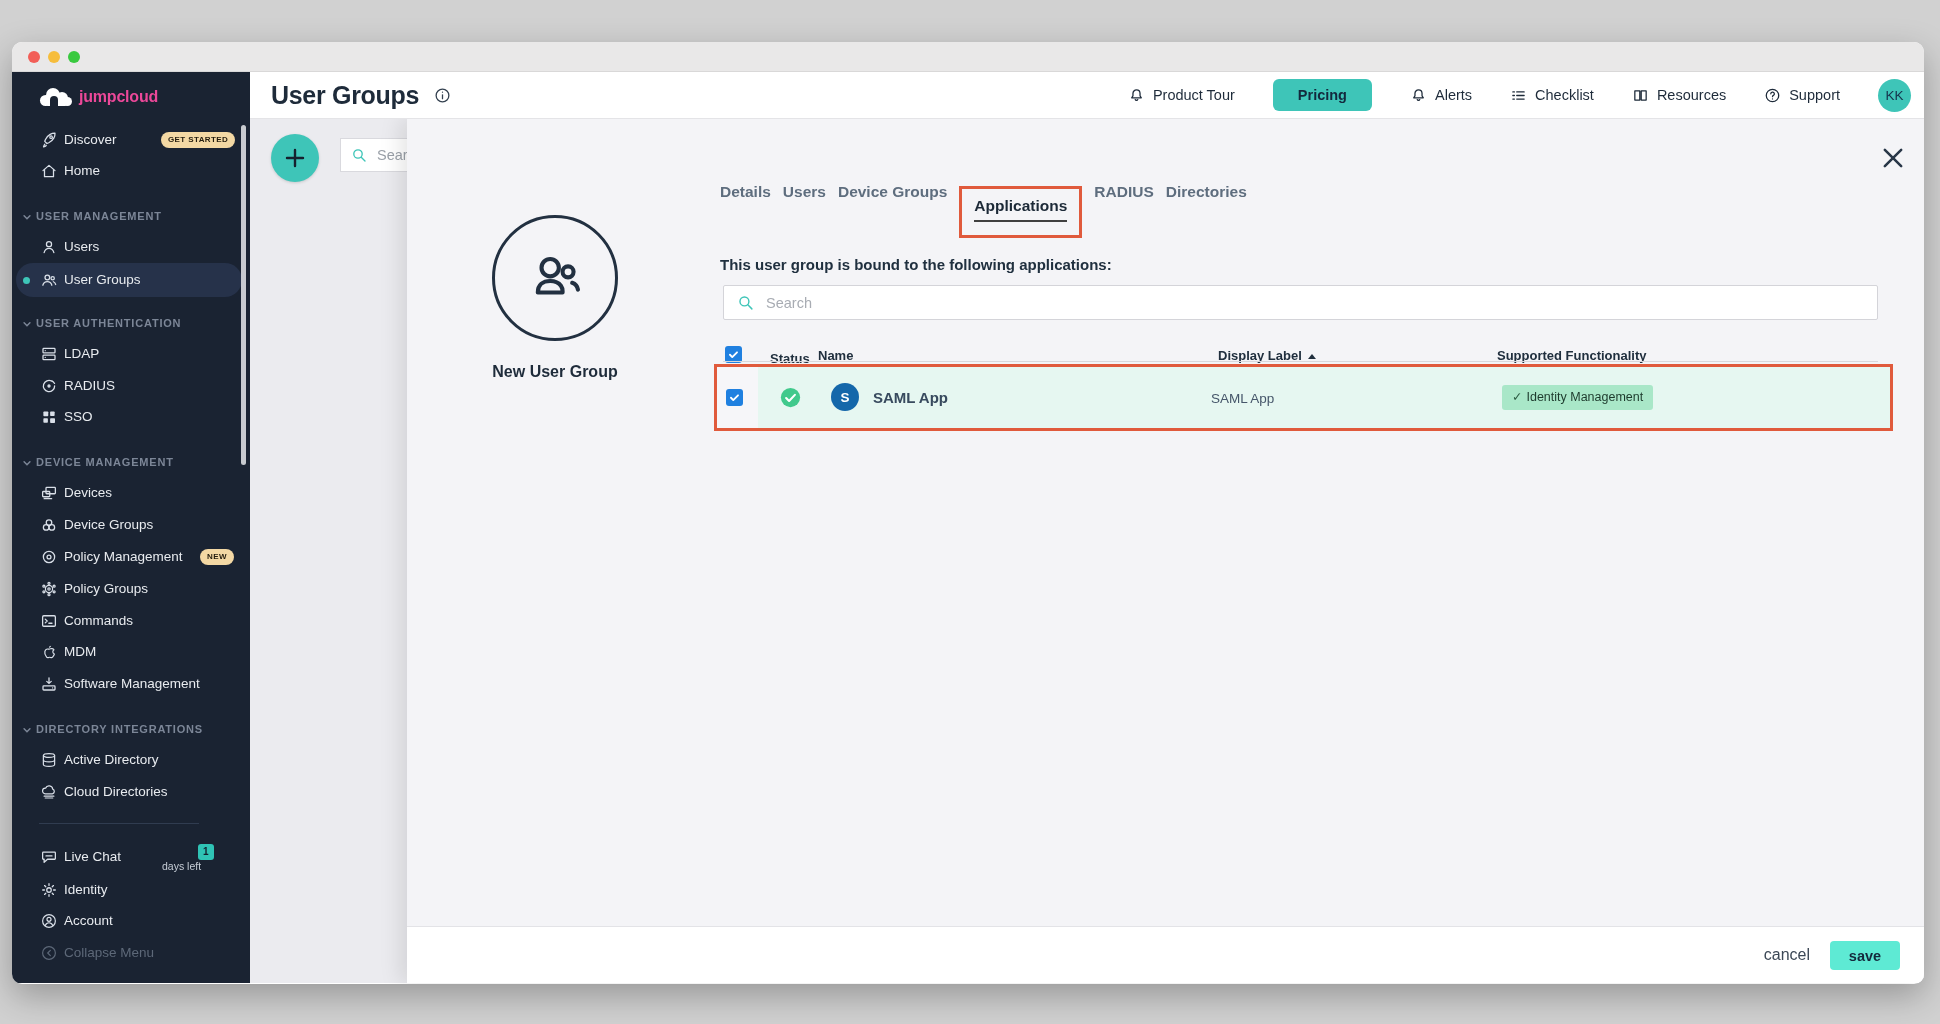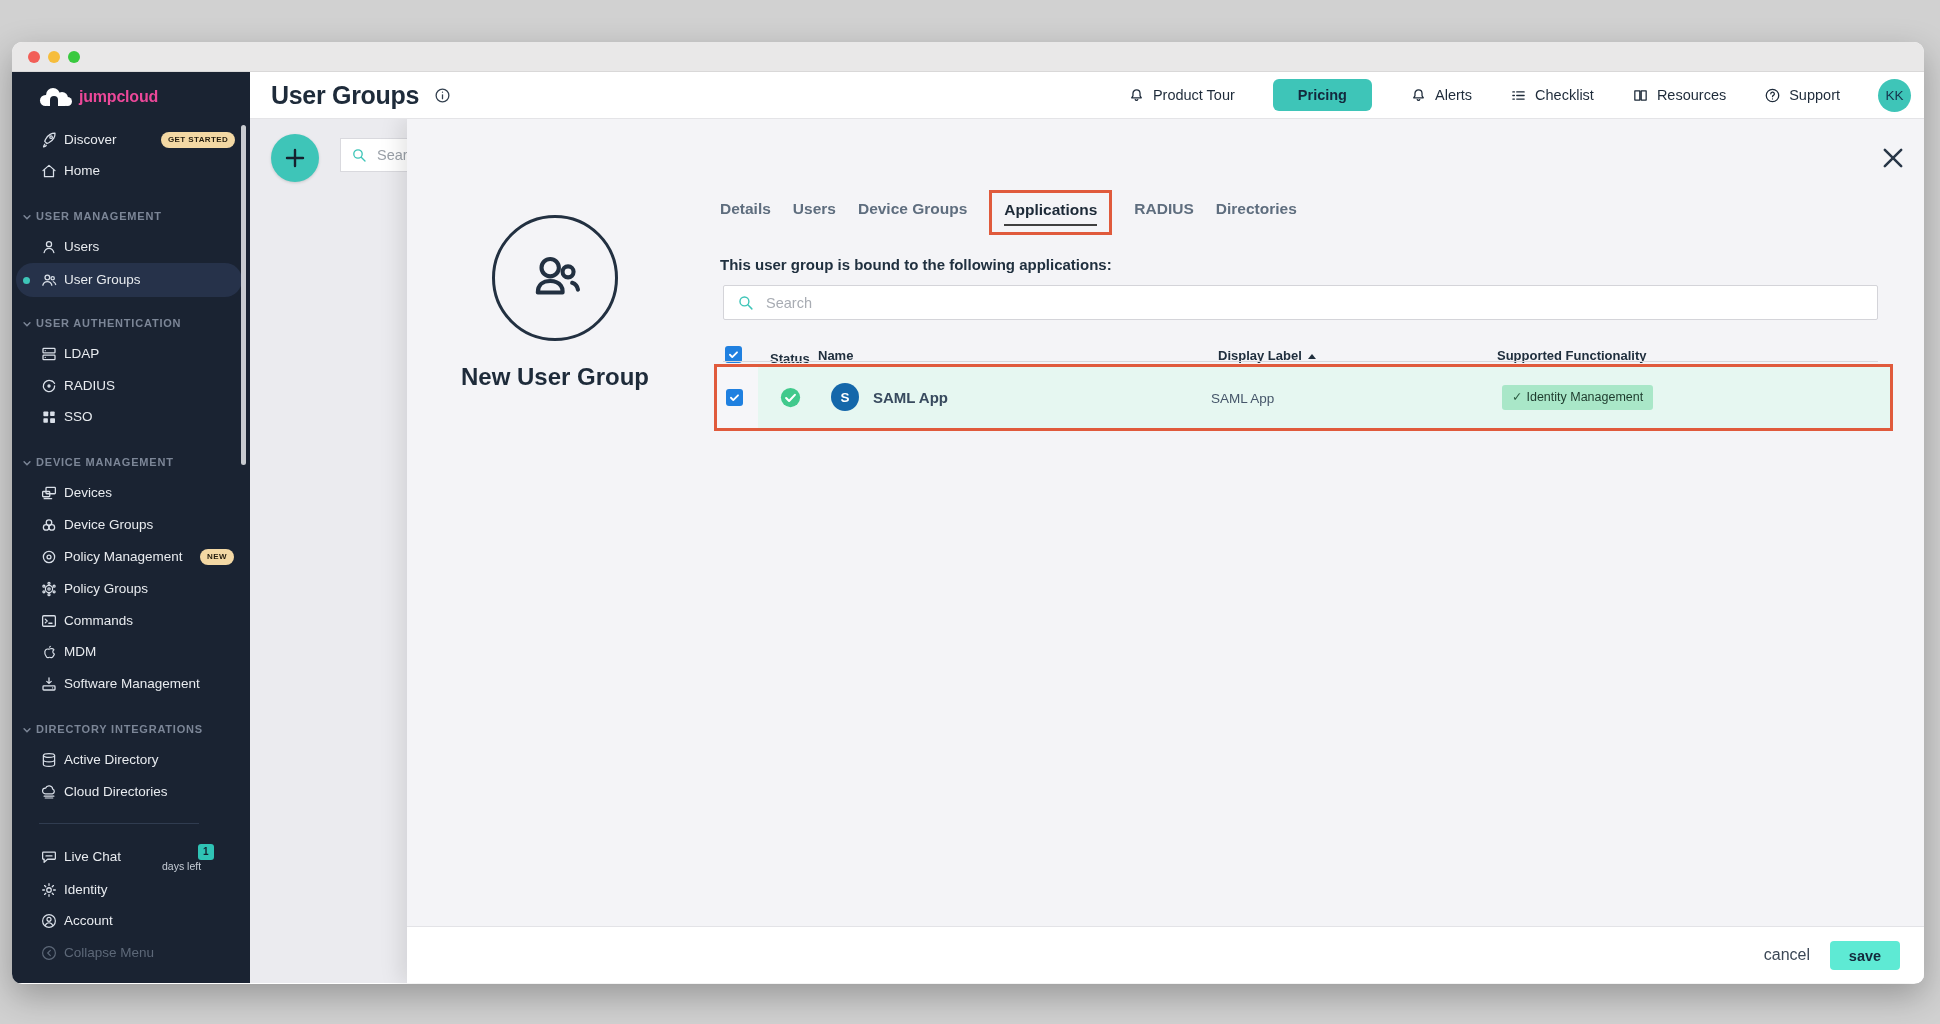--- a/index.html
+++ b/index.html
@@ -60,23 +60,23 @@
   .page-search svg{width:16px;height:16px;color:#3ec5b8;flex:none;}
   .page-search input{border:none;outline:none;background:transparent;font-family:inherit;font-size:14.5px;color:#6a7078;width:80px;}
   .page-search input::placeholder{color:#9aa0a8;}
 
   
   .modal{position:absolute;left:157px;top:0;right:0;bottom:0;background:#f4f4f7;box-shadow:-7px 0 20px rgba(0,0,0,.10);}
   .close-btn{position:absolute;left:1472px;top:25px;width:28px;height:28px;background:none;border:none;cursor:pointer;color:#2a3849;padding:0;}
   .group-visual{position:absolute;left:85px;top:96px;width:126px;height:126px;border:3.5px solid #223041;border-radius:50%;
     display:flex;align-items:center;justify-content:center;}
   .group-visual svg{width:66px;height:66px;color:#223041;}
-  .group-name{position:absolute;left:0;top:244px;width:296px;text-align:center;font-size:24px;font-weight:bold;color:#1e2b3a;}
-
-  .tabs{position:absolute;left:313px;top:64px;height:52px;display:flex;align-items:center;gap:22px;}
+  .group-name{position:absolute;left:0;top:244px;width:296px;text-align:center;font-size:16px;font-weight:bold;color:#1e2b3a;}
+
+  .tabs{position:absolute;left:313px;top:64px;height:52px;display:flex;gap:12px;}
   .tab{font-size:15.5px;font-weight:bold;color:#5e6d7e;cursor:pointer;white-space:nowrap;}
   .tab-box{position:relative;top:3px;border:3px solid #e05a3c;padding:8px 12px 6px;}
   .tab-box .tab.active{color:#1c2937;display:inline-block;padding-bottom:5px;border-bottom:2px solid #404040;}
 
   .bound-text{position:absolute;left:313px;top:137px;font-size:15px;font-weight:bold;color:#20303f;}
   .modal-search{position:absolute;left:316px;top:166px;width:1155px;height:35px;background:#fff;border:1px solid #d4d4d9;
     border-radius:2px;display:flex;align-items:center;padding:0 13px;gap:10px;}
   .modal-search svg{width:17px;height:17px;color:#3ec5b8;flex:none;}
   .modal-search input{border:none;outline:none;background:transparent;font-family:inherit;font-size:14.5px;color:#4c545e;width:400px;}
   .modal-search input::placeholder{color:#a8acb3;}

